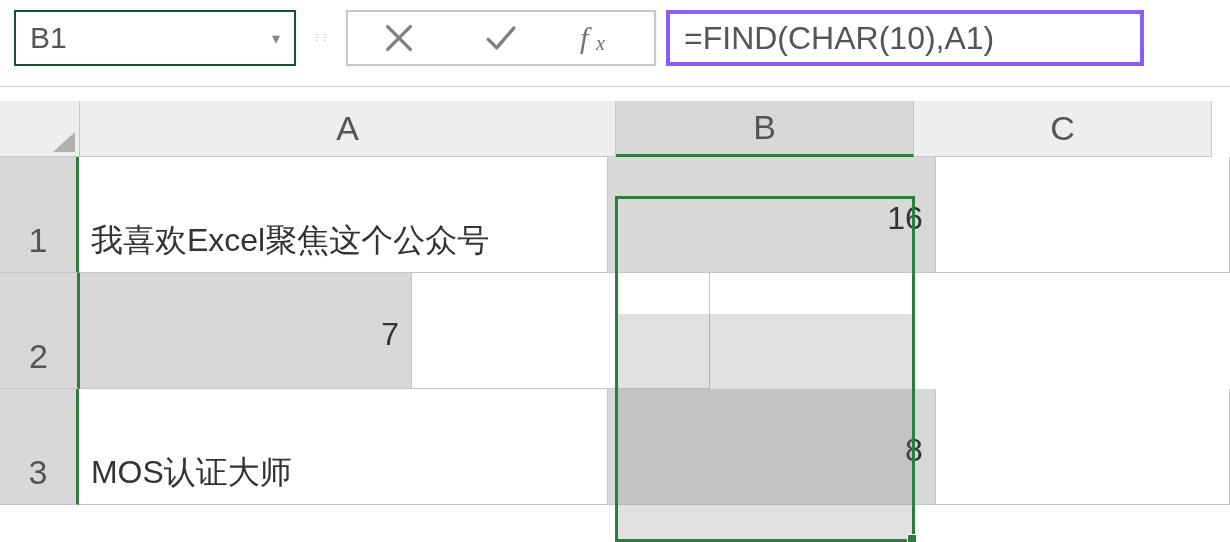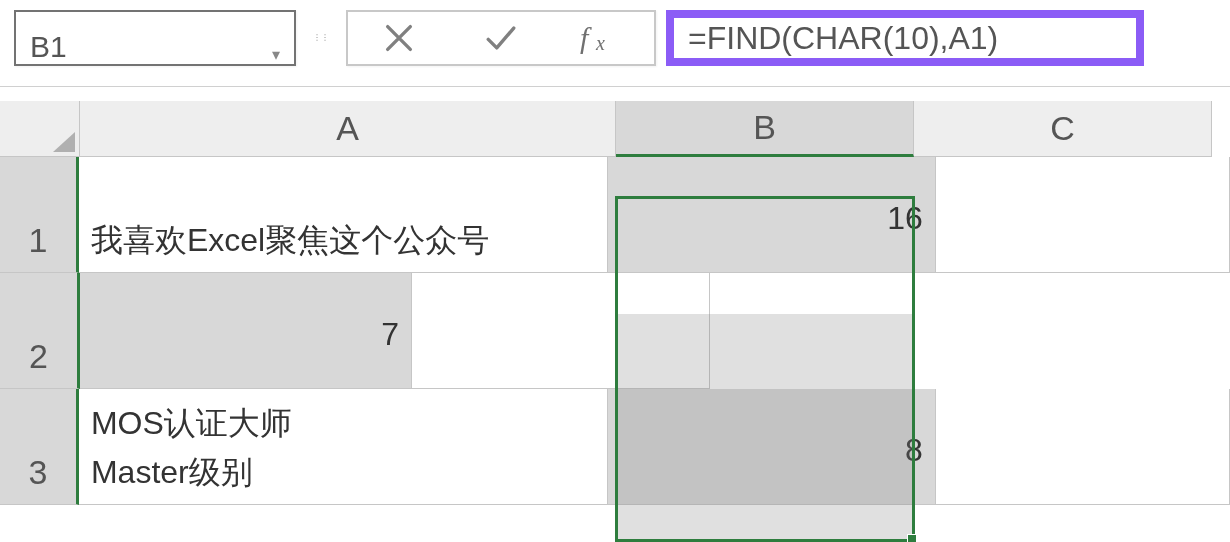--- a/index.html
+++ b/index.html
@@ -14,23 +14,23 @@
   .formula-bar {
     display: flex;
     align-items: center;
     padding: 10px 14px 20px 14px;
     gap: 10px;
     border-bottom: 1px solid #d0d0d0;
   }
   .name-box {
     width: 282px;
     height: 56px;
-    border: 2px solid #737373;
-    display: flex;
-    align-items: flex-end;
+    border: 2px solid #14532d;
+    display: flex;
+    align-items: center;
     padding: 0 14px;
     font-size: 30px;
     color: #555;
     position: relative;
     box-shadow: 1px 1px 2px rgba(0,0,0,0.05);
   }
   .name-box .dropdown {
     position: absolute;
     right: 14px;
     color: #888;
@@ -56,21 +56,21 @@
     display: flex;
     align-items: center;
     justify-content: center;
     color: #808080;
     width: 80px;
   }
   .fx-group svg { display: block; }
   .formula-input {
     flex: 0 0 478px;
     height: 56px;
-    border: 8px solid #8b5cf6;
+    border: 4px solid #8b5cf6;
     display: flex;
     align-items: center;
     padding: 0 14px;
     font-size: 32px;
     color: #555;
     background: #fff;
   }
   .sheet {
     padding-top: 14px;
   }
@@ -239,21 +239,20 @@
           <span></span>
         </div>
   </div>
 
   <div class="row">
     <div class="row-head active">
           <span>3</span>
         </div>
     <div class="cell col-a">
       <span>MOS认证大师</span>
-      <span>Master级别</span>
     </div>
     <div class="cell col-b">
           <span>8</span>
         </div>
     <div class="cell col-c">
           <span></span>
         </div>
   </div>
 </div>
 

